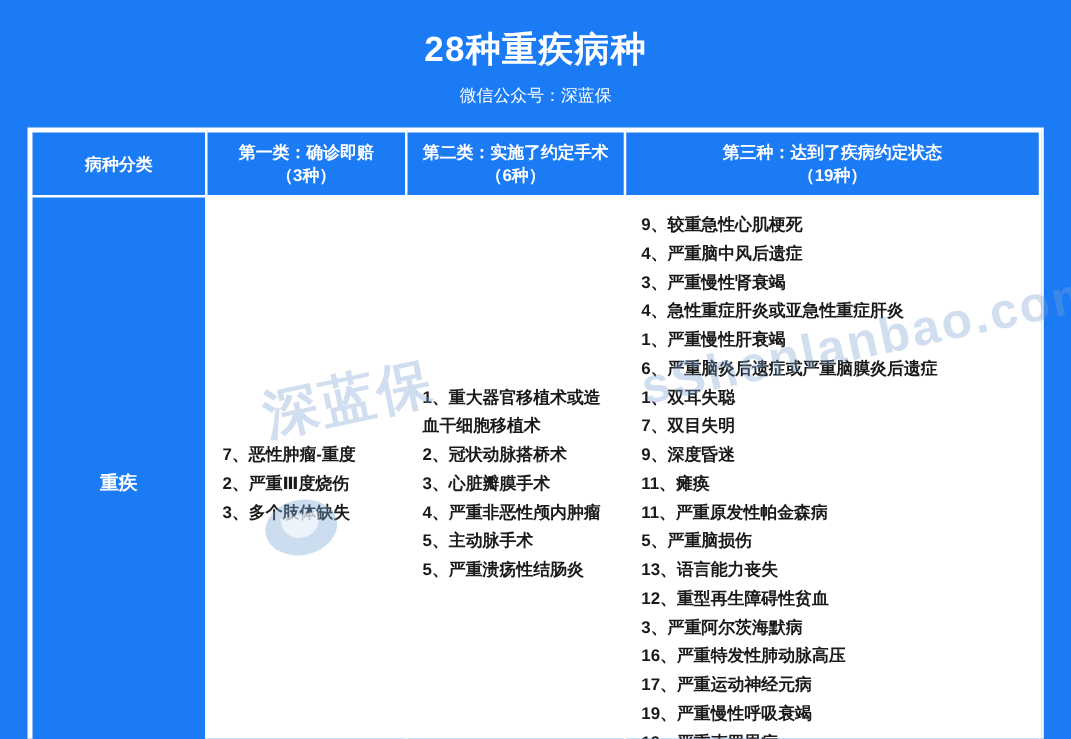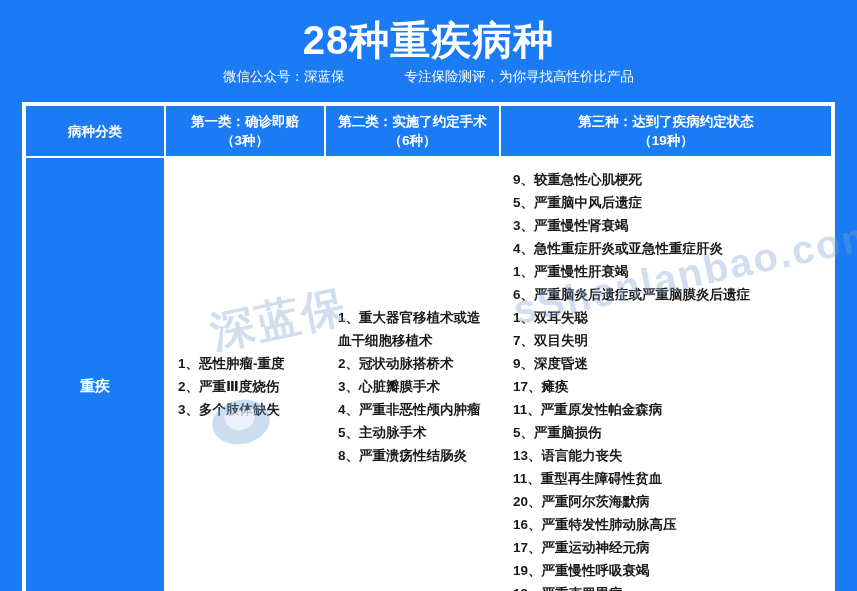--- a/index.html
+++ b/index.html
@@ -16,21 +16,21 @@
   }
   .page {
     position: relative;
     width: 857px;
     height: 591px;
     box-sizing: border-box;
   }
   .title {
     text-align: center;
     color: #ffffff;
-    font-size: 40px;
+    font-size: 28px;
     font-weight: bold;
     letter-spacing: 1px;
     padding-top: 20px;
     line-height: 40px;
   }
   .subtitle-row {
     display: flex;
     justify-content: center;
     align-items: flex-end;
     color: #ffffff;
@@ -142,21 +142,20 @@
 </style>
 </head>
 <body>
 
 <div class="page">
 
   <div class="title">28种重疾病种</div>
 
   <div class="subtitle-row">
     <span>微信公众号：深蓝保</span>
-    <span>专注保险测评，为你寻找高性价比产品</span>
   </div>
 
   <div class="table-wrap">
     <table class="main">
       <colgroup>
         <col class="col-cat">
         <col class="col-1">
         <col class="col-2">
         <col class="col-3">
       </colgroup>
@@ -175,52 +174,52 @@
             <div>第三种：达到了疾病约定状态</div>
             <div>（19种）</div>
           </th>
         </tr>
       </thead>
       <tbody>
         <tr>
           <td class="cat-cell">重疾</td>
           <td class="body-cell center-mid">
             <ol class="plain">
-              <li>1、恶性肿瘤-重度</li>
+              <li>7、恶性肿瘤-重度</li>
               <li>2、严重Ⅲ度烧伤</li>
               <li>3、多个肢体缺失</li>
             </ol>
           </td>
           <td class="body-cell center-mid">
             <ol class="plain">
               <li>1、重大器官移植术或造血干细胞移植术</li>
               <li>2、冠状动脉搭桥术</li>
               <li>3、心脏瓣膜手术</li>
               <li>4、严重非恶性颅内肿瘤</li>
               <li>5、主动脉手术</li>
-              <li>8、严重溃疡性结肠炎</li>
+              <li>5、严重溃疡性结肠炎</li>
             </ol>
           </td>
           <td class="body-cell">
             <ol class="plain">
               <li>9、较重急性心肌梗死</li>
-              <li>5、严重脑中风后遗症</li>
+              <li>4、严重脑中风后遗症</li>
               <li>3、严重慢性肾衰竭</li>
               <li>4、急性重症肝炎或亚急性重症肝炎</li>
               <li>1、严重慢性肝衰竭</li>
               <li>6、严重脑炎后遗症或严重脑膜炎后遗症</li>
               <li>1、双耳失聪</li>
               <li>7、双目失明</li>
               <li>9、深度昏迷</li>
-              <li>17、瘫痪</li>
+              <li>11、瘫痪</li>
               <li>11、严重原发性帕金森病</li>
               <li>5、严重脑损伤</li>
               <li>13、语言能力丧失</li>
-              <li>11、重型再生障碍性贫血</li>
-              <li>20、严重阿尔茨海默病</li>
+              <li>12、重型再生障碍性贫血</li>
+              <li>3、严重阿尔茨海默病</li>
               <li>16、严重特发性肺动脉高压</li>
               <li>17、严重运动神经元病</li>
               <li>19、严重慢性呼吸衰竭</li>
               <li>19、严重克罗恩病</li>
             </ol>
           </td>
         </tr>
       </tbody>
     </table>
   </div>

